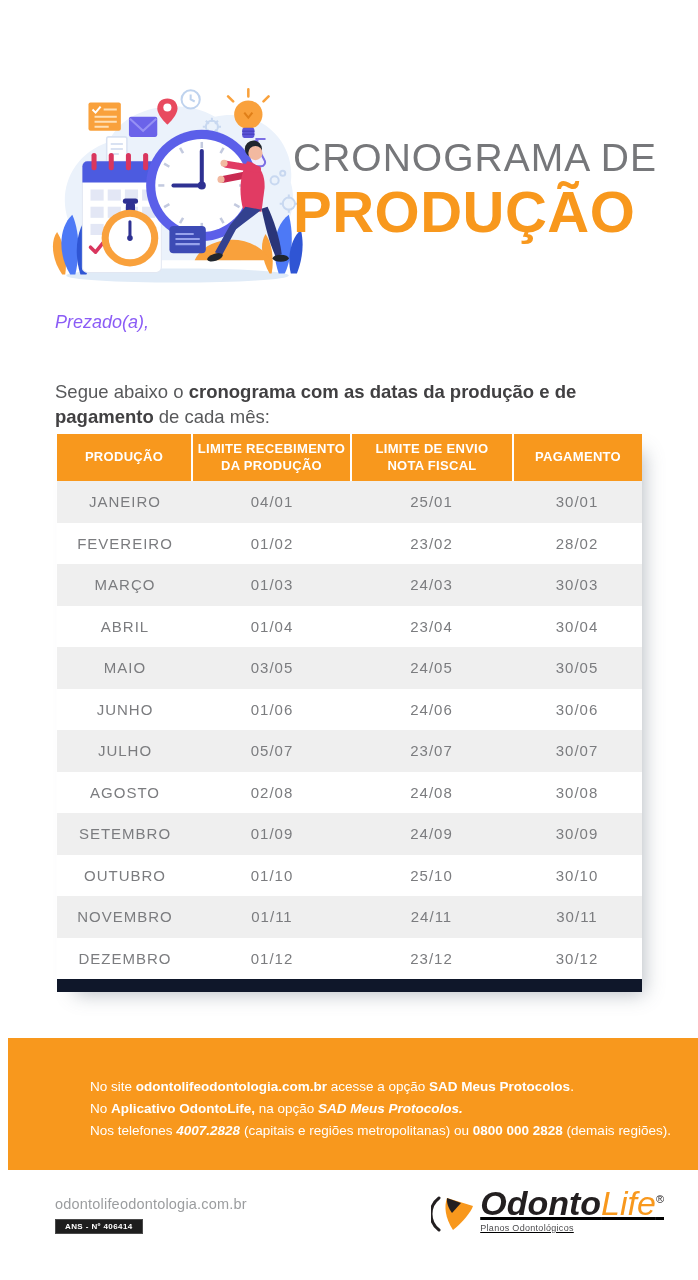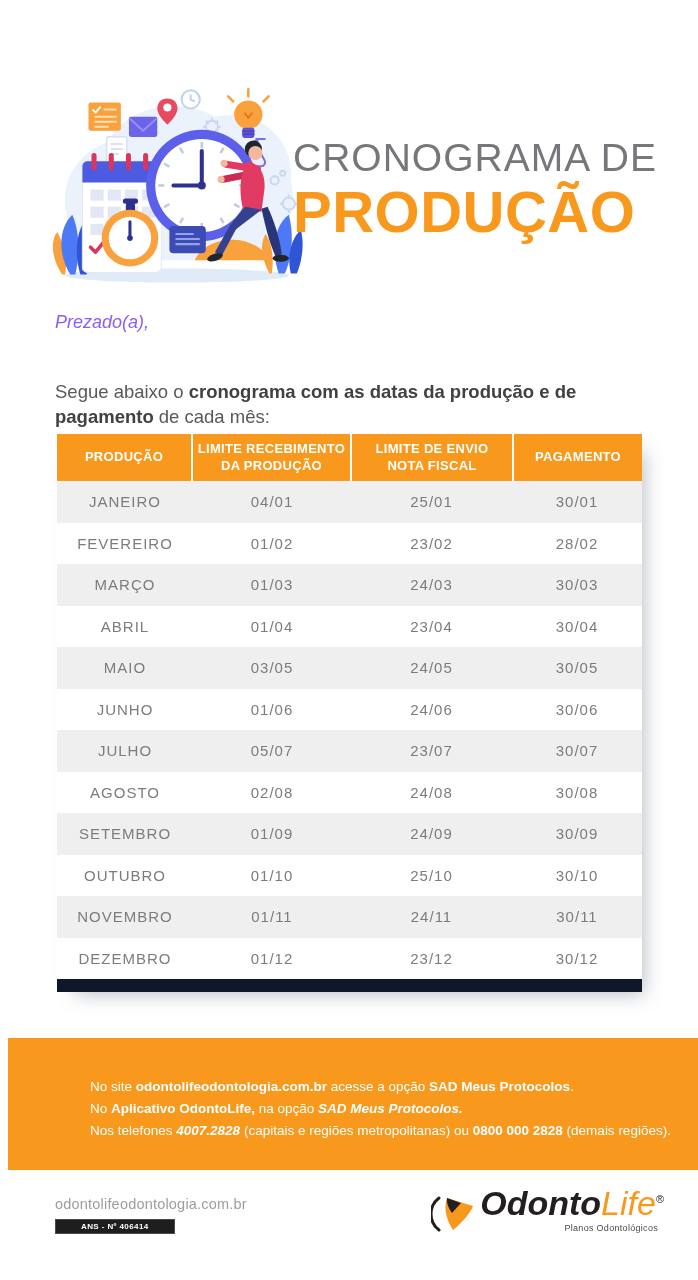--- a/index.html
+++ b/index.html
@@ -34,24 +34,24 @@
   .contact-box{position:absolute;left:8px;top:1038px;width:690px;height:132px;background:#F8981D;
                color:#fff;box-sizing:border-box;padding:17px 20px 0 82px;font-size:13.5px;}
   .contact-heading{font-weight:700;letter-spacing:0.2px;}
   .contact-lines{margin-top:21px;line-height:22px;}
   .seg-b{font-weight:700;}
   .seg-bi{font-weight:700;font-style:italic;}
 
   
   .site-link{position:absolute;left:55px;top:1196px;font-size:14.5px;color:#9B9D9F;letter-spacing:0.2px;}
   .ans-badge{position:absolute;left:55px;top:1219px;background:#1E1E1E;border:1px solid #4A4A4A;
-             color:#fff;font-size:8px;font-weight:700;letter-spacing:0.4px;padding:2px 25px;}
+             color:#fff;font-size:8px;font-weight:700;letter-spacing:0.4px;padding:2px 9px;}
   .logo{position:absolute;right:34px;top:1186px;display:flex;align-items:flex-start;}
   .logo-icon{width:44px;height:48px;margin-right:5px;margin-top:4px;}
-  .logo-textcol{display:flex;flex-direction:column;align-items:flex-end;}
+  .logo-textcol{display:flex;flex-direction:column;text-decoration:underline;}
   .logo-word{font-size:34px;font-style:italic;line-height:1;white-space:nowrap;}
   .logo-w1{font-weight:700;color:#231F20;}
   .logo-w2{font-weight:400;color:#F8981D;}
   .logo-reg{font-size:11px;color:#231F20;vertical-align:super;font-style:normal;}
   .logo-tagline{font-size:9px;color:#4C4C4E;letter-spacing:0.3px;margin-top:3px;margin-right:6px;}
 </style>
 </head>
 <body>
 
 <div class="page">

